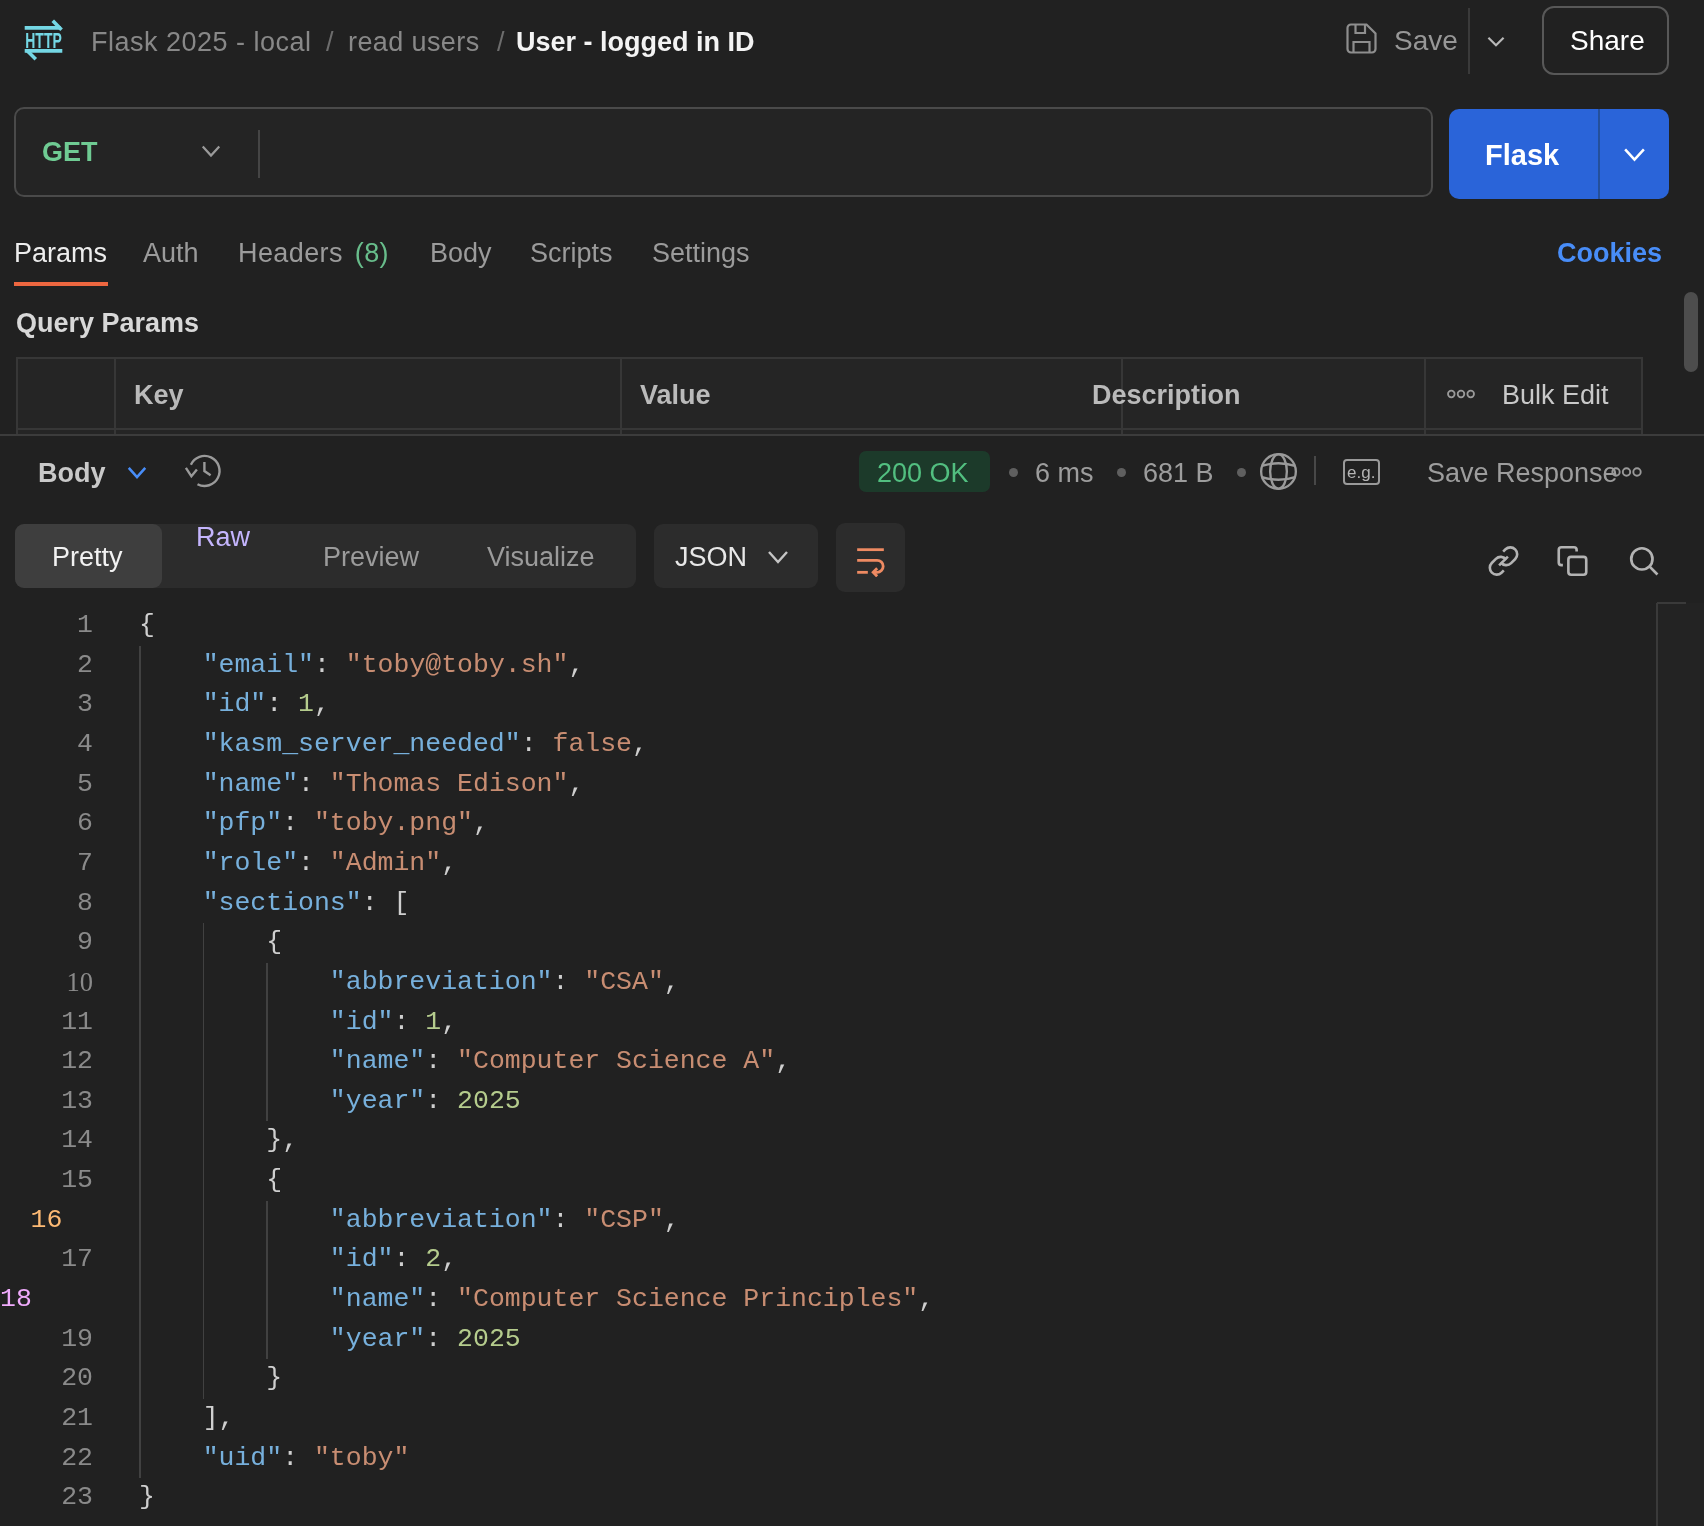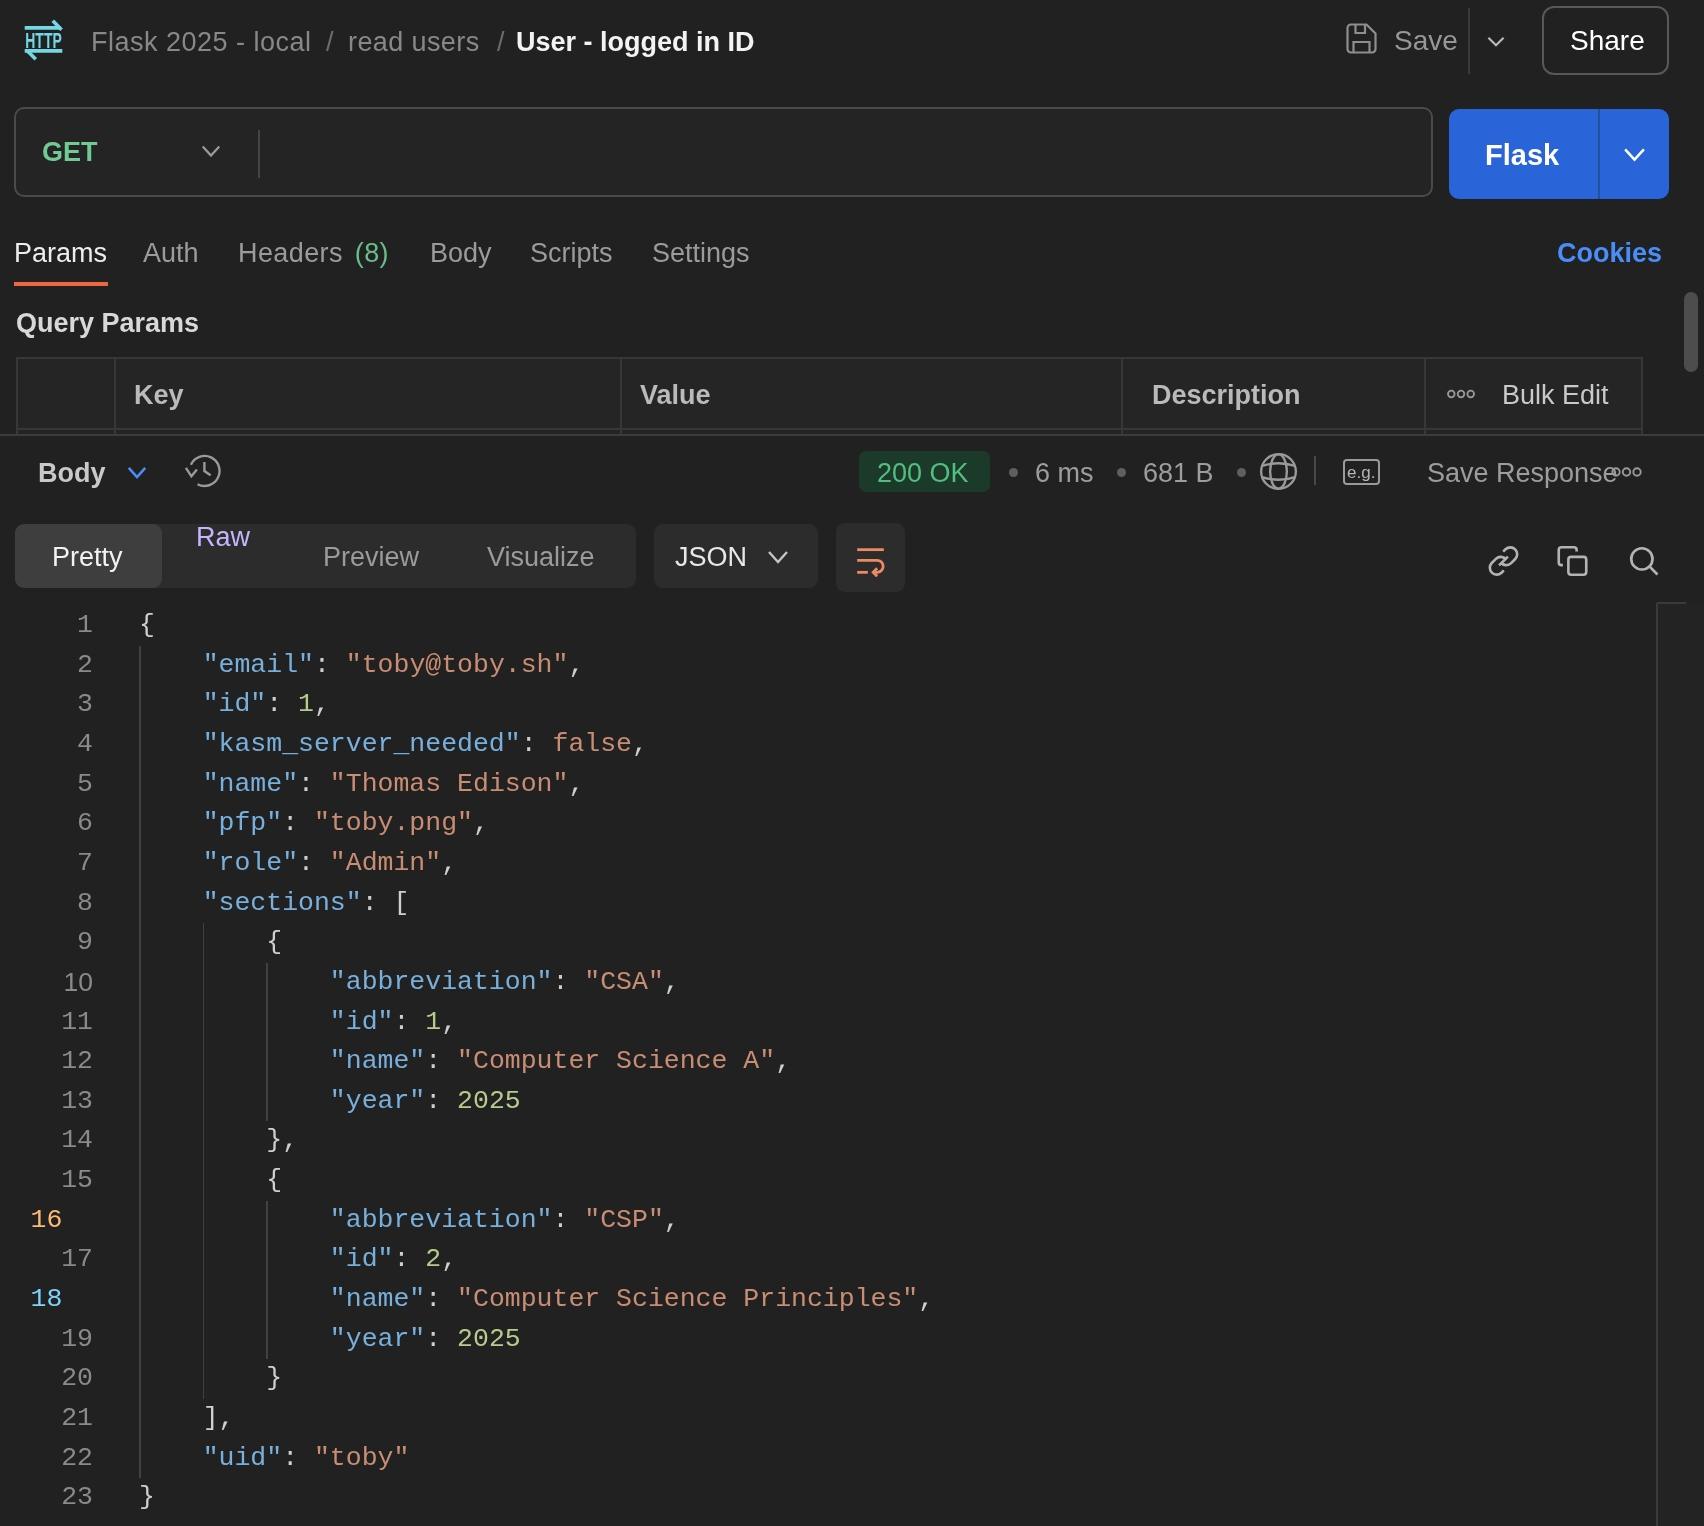--- a/index.html
+++ b/index.html
@@ -72,21 +72,21 @@
   <div class="abs" style="left:16px;top:308px;font-size:27px;font-weight:bold;color:#d8d8d8">Query Params</div>
 
   <div class="abs" style="left:16px;top:357px;width:1627px;height:77px;border:2px solid #373737;border-bottom:none;background:#252525"></div>
   <div class="abs" style="left:114px;top:357px;width:2px;height:77px;background:#373737"></div>
   <div class="abs" style="left:620px;top:357px;width:2px;height:77px;background:#373737"></div>
   <div class="abs" style="left:1121px;top:357px;width:2px;height:77px;background:#373737"></div>
   <div class="abs" style="left:1424px;top:357px;width:2px;height:77px;background:#373737"></div>
   <div class="abs" style="left:16px;top:428px;width:1627px;height:2px;background:#373737"></div>
   <div class="abs" style="left:134px;top:380px;font-size:27px;font-weight:bold;color:#bababa">Key</div>
   <div class="abs" style="left:640px;top:380px;font-size:27px;font-weight:bold;color:#bababa">Value</div>
-  <div class="abs" style="left:1152px;top:380px;font-size:27px;font-weight:bold;color:#bababa">Description</div>
+  <div class="abs" style="left:1092px;top:380px;font-size:27px;font-weight:bold;color:#bababa">Description</div>
   <svg class="abs" style="left:1447px;top:388px" width="28" height="12" viewBox="0 0 28 12">
     <g fill="none" stroke="#9a9a9a" stroke-width="1.8">
       <circle cx="4.3" cy="6" r="3.3"></circle>
         <circle cx="14" cy="6" r="3.3"></circle>
         <circle cx="23.7" cy="6" r="3.3"></circle>
     </g>
   </svg>
   <div class="abs" style="left:1502px;top:380px;font-size:27px;color:#c9c9c9">Bulk Edit</div>
 
   <div class="abs" style="left:1684px;top:292px;width:14px;height:80px;background:#4d4d4d;border-radius:7px"></div>
@@ -175,37 +175,37 @@
   <div class="abs" style="left:0;top:764.60px;width:93px;height:39.65px;line-height:39.65px;text-align:right;font-family:'Liberation Mono',monospace;font-size:26.5px;color:#8a8a8a">5</div>
   <div class="abs" style="left:139px;top:764.60px;height:39.65px;line-height:39.65px;white-space:pre;font-family:'Liberation Mono',monospace;font-size:26.5px"><span style="color:#cfcfcf">    </span><span style="color:#77b0dc">"name"</span><span style="color:#cfcfcf">: </span><span style="color:#c88d72">"Thomas Edison"</span><span style="color:#cfcfcf">,</span></div>
   <div class="abs" style="left:0;top:804.25px;width:93px;height:39.65px;line-height:39.65px;text-align:right;font-family:'Liberation Mono',monospace;font-size:26.5px;color:#8a8a8a">6</div>
   <div class="abs" style="left:139px;top:804.25px;height:39.65px;line-height:39.65px;white-space:pre;font-family:'Liberation Mono',monospace;font-size:26.5px"><span style="color:#cfcfcf">    </span><span style="color:#77b0dc">"pfp"</span><span style="color:#cfcfcf">: </span><span style="color:#c88d72">"toby.png"</span><span style="color:#cfcfcf">,</span></div>
   <div class="abs" style="left:0;top:843.90px;width:93px;height:39.65px;line-height:39.65px;text-align:right;font-family:'Liberation Mono',monospace;font-size:26.5px;color:#8a8a8a">7</div>
   <div class="abs" style="left:139px;top:843.90px;height:39.65px;line-height:39.65px;white-space:pre;font-family:'Liberation Mono',monospace;font-size:26.5px"><span style="color:#cfcfcf">    </span><span style="color:#77b0dc">"role"</span><span style="color:#cfcfcf">: </span><span style="color:#c88d72">"Admin"</span><span style="color:#cfcfcf">,</span></div>
   <div class="abs" style="left:0;top:883.55px;width:93px;height:39.65px;line-height:39.65px;text-align:right;font-family:'Liberation Mono',monospace;font-size:26.5px;color:#8a8a8a">8</div>
   <div class="abs" style="left:139px;top:883.55px;height:39.65px;line-height:39.65px;white-space:pre;font-family:'Liberation Mono',monospace;font-size:26.5px"><span style="color:#cfcfcf">    </span><span style="color:#77b0dc">"sections"</span><span style="color:#cfcfcf">: [</span></div>
   <div class="abs" style="left:0;top:923.20px;width:93px;height:39.65px;line-height:39.65px;text-align:right;font-family:'Liberation Mono',monospace;font-size:26.5px;color:#8a8a8a">9</div>
   <div class="abs" style="left:139px;top:923.20px;height:39.65px;line-height:39.65px;white-space:pre;font-family:'Liberation Mono',monospace;font-size:26.5px"><span style="color:#cfcfcf">        </span><span style="color:#cfcfcf">{</span></div>
-  <div class="abs" style="left:0;top:962.85px;width:93px;height:39.65px;line-height:39.65px;text-align:right;font-family:Liberation Sans, sans-serif;font-size:26.5px;color:#8a8a8a">10</div>
+  <div class="abs" style="left:0;top:962.85px;width:93px;height:39.65px;line-height:39.65px;text-align:right;font-family:Liberation Serif, serif;font-size:26.5px;color:#8a8a8a">10</div>
   <div class="abs" style="left:139px;top:962.85px;height:39.65px;line-height:39.65px;white-space:pre;font-family:'Liberation Mono',monospace;font-size:26.5px"><span style="color:#cfcfcf">            </span><span style="color:#77b0dc">"abbreviation"</span><span style="color:#cfcfcf">: </span><span style="color:#c88d72">"CSA"</span><span style="color:#cfcfcf">,</span></div>
   <div class="abs" style="left:0;top:1002.50px;width:93px;height:39.65px;line-height:39.65px;text-align:right;font-family:'Liberation Mono',monospace;font-size:26.5px;color:#8a8a8a">11</div>
   <div class="abs" style="left:139px;top:1002.50px;height:39.65px;line-height:39.65px;white-space:pre;font-family:'Liberation Mono',monospace;font-size:26.5px"><span style="color:#cfcfcf">            </span><span style="color:#77b0dc">"id"</span><span style="color:#cfcfcf">: </span><span style="color:#b5cc8d">1</span><span style="color:#cfcfcf">,</span></div>
   <div class="abs" style="left:0;top:1042.15px;width:93px;height:39.65px;line-height:39.65px;text-align:right;font-family:'Liberation Mono',monospace;font-size:26.5px;color:#8a8a8a">12</div>
   <div class="abs" style="left:139px;top:1042.15px;height:39.65px;line-height:39.65px;white-space:pre;font-family:'Liberation Mono',monospace;font-size:26.5px"><span style="color:#cfcfcf">            </span><span style="color:#77b0dc">"name"</span><span style="color:#cfcfcf">: </span><span style="color:#c88d72">"Computer Science A"</span><span style="color:#cfcfcf">,</span></div>
   <div class="abs" style="left:0;top:1081.80px;width:93px;height:39.65px;line-height:39.65px;text-align:right;font-family:'Liberation Mono',monospace;font-size:26.5px;color:#8a8a8a">13</div>
   <div class="abs" style="left:139px;top:1081.80px;height:39.65px;line-height:39.65px;white-space:pre;font-family:'Liberation Mono',monospace;font-size:26.5px"><span style="color:#cfcfcf">            </span><span style="color:#77b0dc">"year"</span><span style="color:#cfcfcf">: </span><span style="color:#b5cc8d">2025</span></div>
   <div class="abs" style="left:0;top:1121.45px;width:93px;height:39.65px;line-height:39.65px;text-align:right;font-family:'Liberation Mono',monospace;font-size:26.5px;color:#8a8a8a">14</div>
   <div class="abs" style="left:139px;top:1121.45px;height:39.65px;line-height:39.65px;white-space:pre;font-family:'Liberation Mono',monospace;font-size:26.5px"><span style="color:#cfcfcf">        </span><span style="color:#cfcfcf">},</span></div>
   <div class="abs" style="left:0;top:1161.10px;width:93px;height:39.65px;line-height:39.65px;text-align:right;font-family:'Liberation Mono',monospace;font-size:26.5px;color:#8a8a8a">15</div>
   <div class="abs" style="left:139px;top:1161.10px;height:39.65px;line-height:39.65px;white-space:pre;font-family:'Liberation Mono',monospace;font-size:26.5px"><span style="color:#cfcfcf">        </span><span style="color:#cfcfcf">{</span></div>
   <div class="abs" style="left:0;top:1200.75px;width:93px;height:39.65px;line-height:39.65px;text-align:center;font-family:'Liberation Mono',monospace;font-size:26.5px;color:#fdba74">16</div>
   <div class="abs" style="left:139px;top:1200.75px;height:39.65px;line-height:39.65px;white-space:pre;font-family:'Liberation Mono',monospace;font-size:26.5px"><span style="color:#cfcfcf">            </span><span style="color:#77b0dc">"abbreviation"</span><span style="color:#cfcfcf">: </span><span style="color:#c88d72">"CSP"</span><span style="color:#cfcfcf">,</span></div>
   <div class="abs" style="left:0;top:1240.40px;width:93px;height:39.65px;line-height:39.65px;text-align:right;font-family:'Liberation Mono',monospace;font-size:26.5px;color:#8a8a8a">17</div>
   <div class="abs" style="left:139px;top:1240.40px;height:39.65px;line-height:39.65px;white-space:pre;font-family:'Liberation Mono',monospace;font-size:26.5px"><span style="color:#cfcfcf">            </span><span style="color:#77b0dc">"id"</span><span style="color:#cfcfcf">: </span><span style="color:#b5cc8d">2</span><span style="color:#cfcfcf">,</span></div>
-  <div class="abs" style="left:0;top:1280.05px;width:93px;height:39.65px;line-height:39.65px;text-align:center;font-family:'Liberation Mono',monospace;font-size:26.5px;color:#7dd3fc">18</div>
+  <div class="abs" style="left:0;top:1280.05px;width:93px;height:39.65px;line-height:39.65px;text-align:left;font-family:'Liberation Mono',monospace;font-size:26.5px;color:#f0abfc">18</div>
   <div class="abs" style="left:139px;top:1280.05px;height:39.65px;line-height:39.65px;white-space:pre;font-family:'Liberation Mono',monospace;font-size:26.5px"><span style="color:#cfcfcf">            </span><span style="color:#77b0dc">"name"</span><span style="color:#cfcfcf">: </span><span style="color:#c88d72">"Computer Science Principles"</span><span style="color:#cfcfcf">,</span></div>
   <div class="abs" style="left:0;top:1319.70px;width:93px;height:39.65px;line-height:39.65px;text-align:right;font-family:'Liberation Mono',monospace;font-size:26.5px;color:#8a8a8a">19</div>
   <div class="abs" style="left:139px;top:1319.70px;height:39.65px;line-height:39.65px;white-space:pre;font-family:'Liberation Mono',monospace;font-size:26.5px"><span style="color:#cfcfcf">            </span><span style="color:#77b0dc">"year"</span><span style="color:#cfcfcf">: </span><span style="color:#b5cc8d">2025</span></div>
   <div class="abs" style="left:0;top:1359.35px;width:93px;height:39.65px;line-height:39.65px;text-align:right;font-family:'Liberation Mono',monospace;font-size:26.5px;color:#8a8a8a">20</div>
   <div class="abs" style="left:139px;top:1359.35px;height:39.65px;line-height:39.65px;white-space:pre;font-family:'Liberation Mono',monospace;font-size:26.5px"><span style="color:#cfcfcf">        </span><span style="color:#cfcfcf">}</span></div>
   <div class="abs" style="left:0;top:1399.00px;width:93px;height:39.65px;line-height:39.65px;text-align:right;font-family:'Liberation Mono',monospace;font-size:26.5px;color:#8a8a8a">21</div>
   <div class="abs" style="left:139px;top:1399.00px;height:39.65px;line-height:39.65px;white-space:pre;font-family:'Liberation Mono',monospace;font-size:26.5px"><span style="color:#cfcfcf">    </span><span style="color:#cfcfcf">],</span></div>
   <div class="abs" style="left:0;top:1438.65px;width:93px;height:39.65px;line-height:39.65px;text-align:right;font-family:'Liberation Mono',monospace;font-size:26.5px;color:#8a8a8a">22</div>
   <div class="abs" style="left:139px;top:1438.65px;height:39.65px;line-height:39.65px;white-space:pre;font-family:'Liberation Mono',monospace;font-size:26.5px"><span style="color:#cfcfcf">    </span><span style="color:#77b0dc">"uid"</span><span style="color:#cfcfcf">: </span><span style="color:#c88d72">"toby"</span></div>
   <div class="abs" style="left:0;top:1478.30px;width:93px;height:39.65px;line-height:39.65px;text-align:right;font-family:'Liberation Mono',monospace;font-size:26.5px;color:#8a8a8a">23</div>

